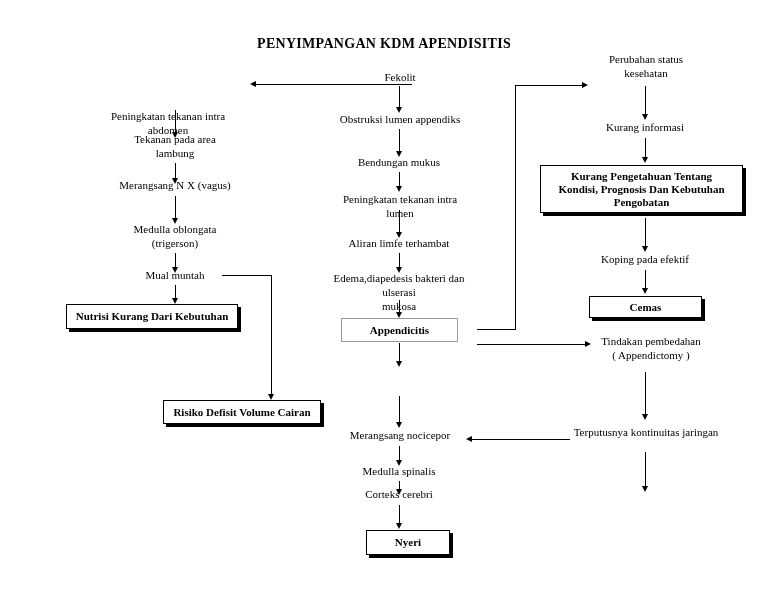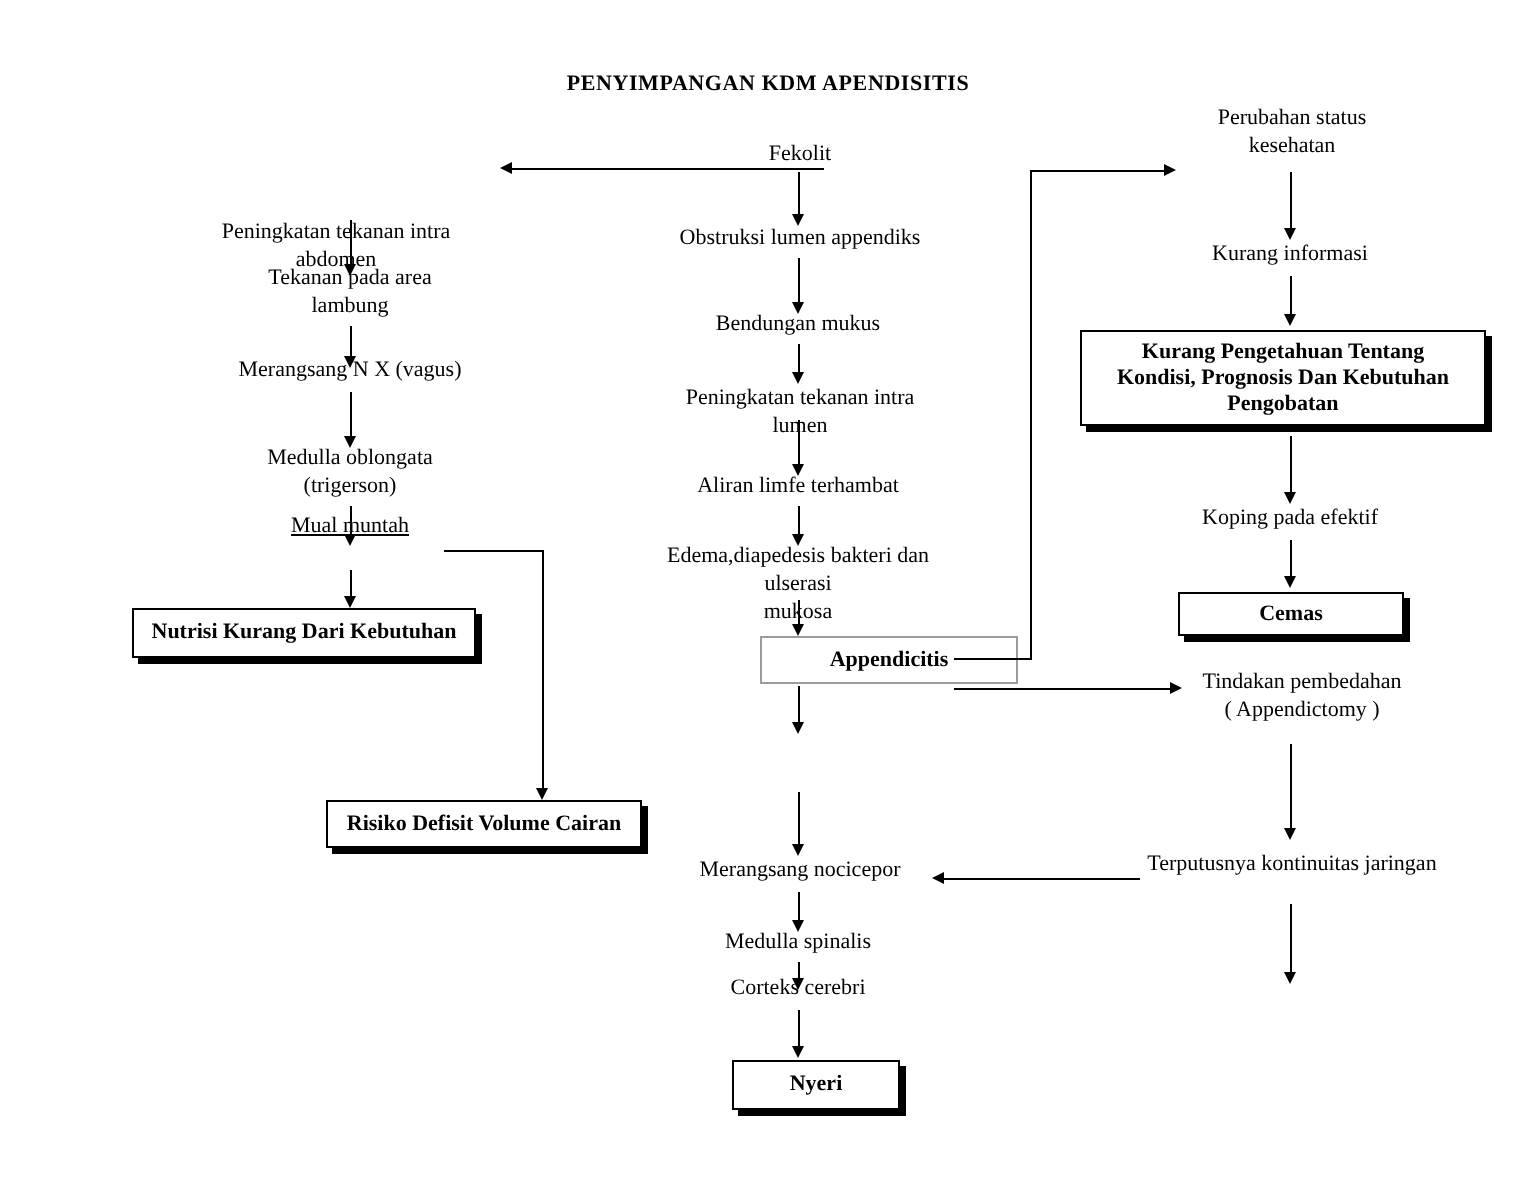--- a/index.html
+++ b/index.html
@@ -15,21 +15,21 @@
     font-family: "Liberation Serif", "DejaVu Serif", serif;
     color: #000000;
     overflow: hidden;
   }
   .title {
     position: absolute;
     left: 0;
     top: 36px;
     width: 768px;
     text-align: center;
-    font-size: 11px;
+    font-size: 14px;
     font-weight: bold;
     letter-spacing: 0.3px;
   }
   
   .node {
     position: absolute;
     text-align: center;
     font-size: 11px;
     line-height: 14px;
     white-space: pre-line;
@@ -107,21 +107,21 @@
 
   <div class="vline" style="left:175px; top:196px; height:24px;"></div>
   <div class="arrow down" style="left:172px; top:218px;"></div>
 
   <div class="node" style="left:115px; top:222px; width:120px;">Medulla oblongata
 (trigerson)</div>
 
   <div class="vline" style="left:175px; top:253px; height:16px;"></div>
   <div class="arrow down" style="left:172px; top:267px;"></div>
 
-  <div class="node" style="left:130px; top:256px; width:90px;text-decoration:underline;">Mual muntah</div>
+  <div class="node" style="left:130px; top:268px; width:90px;">Mual muntah</div>
 
   <div class="vline" style="left:175px; top:285px; height:16px;"></div>
   <div class="arrow down" style="left:172px; top:298px;"></div>
 
   <div class="boxnode" style="left:66px; top:304px; width:172px; height:25px;">Nutrisi Kurang Dari Kebutuhan</div>
 
   <div class="hline" style="left:222px; top:275px; width:50px;"></div>
   <div class="vline" style="left:271px; top:275px; height:121px;"></div>
   <div class="arrow down" style="left:268px; top:394px;"></div>
 
@@ -154,21 +154,21 @@
 
   <div class="vline" style="left:399px; top:253px; height:17px;"></div>
   <div class="arrow down" style="left:396px; top:267px;"></div>
 
   <div class="node" style="left:319px; top:271px; width:160px;">Edema,diapedesis bakteri dan ulserasi
 mukosa</div>
 
   <div class="vline" style="left:399px; top:300px; height:15px;"></div>
   <div class="arrow down" style="left:396px; top:312px;"></div>
 
-  <div class="boxnode thin" style="left:380px; top:318px; width:129px; height:24px;">Appendicitis</div>
+  <div class="boxnode thin" style="left:341px; top:318px; width:117px; height:24px;">Appendicitis</div>
 
   <div class="vline" style="left:399px; top:343px; height:20px;"></div>
   <div class="arrow down" style="left:396px; top:361px;"></div>
 
 
   <div class="vline" style="left:399px; top:396px; height:28px;"></div>
   <div class="arrow down" style="left:396px; top:422px;"></div>
 
   <div class="node" style="left:339px; top:428px; width:122px;">Merangsang nocicepor</div>
 

